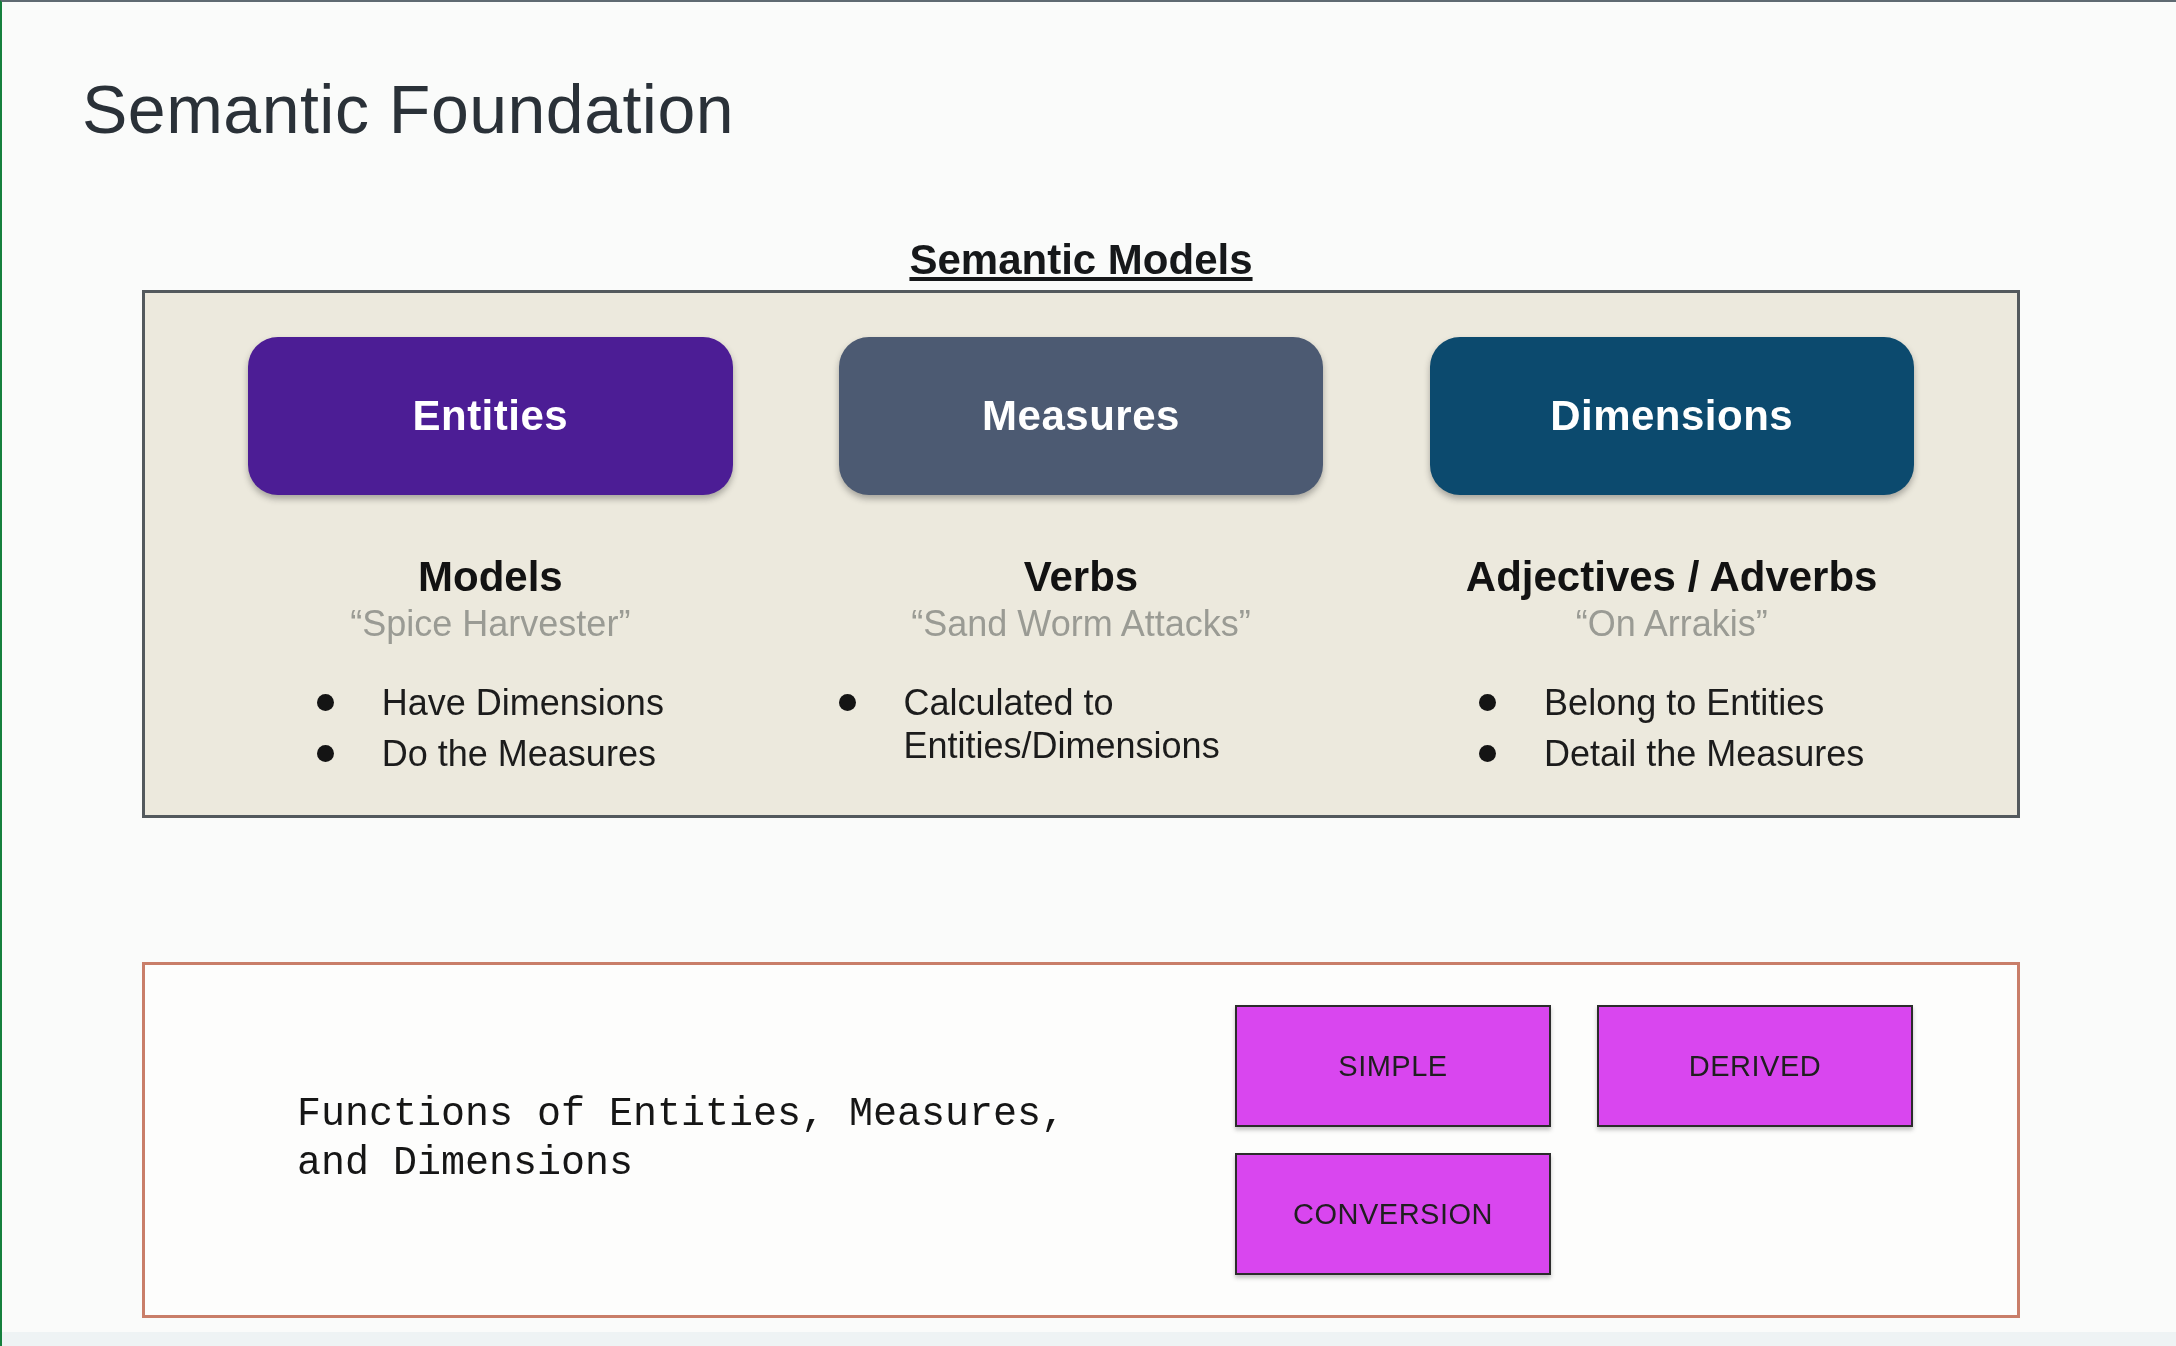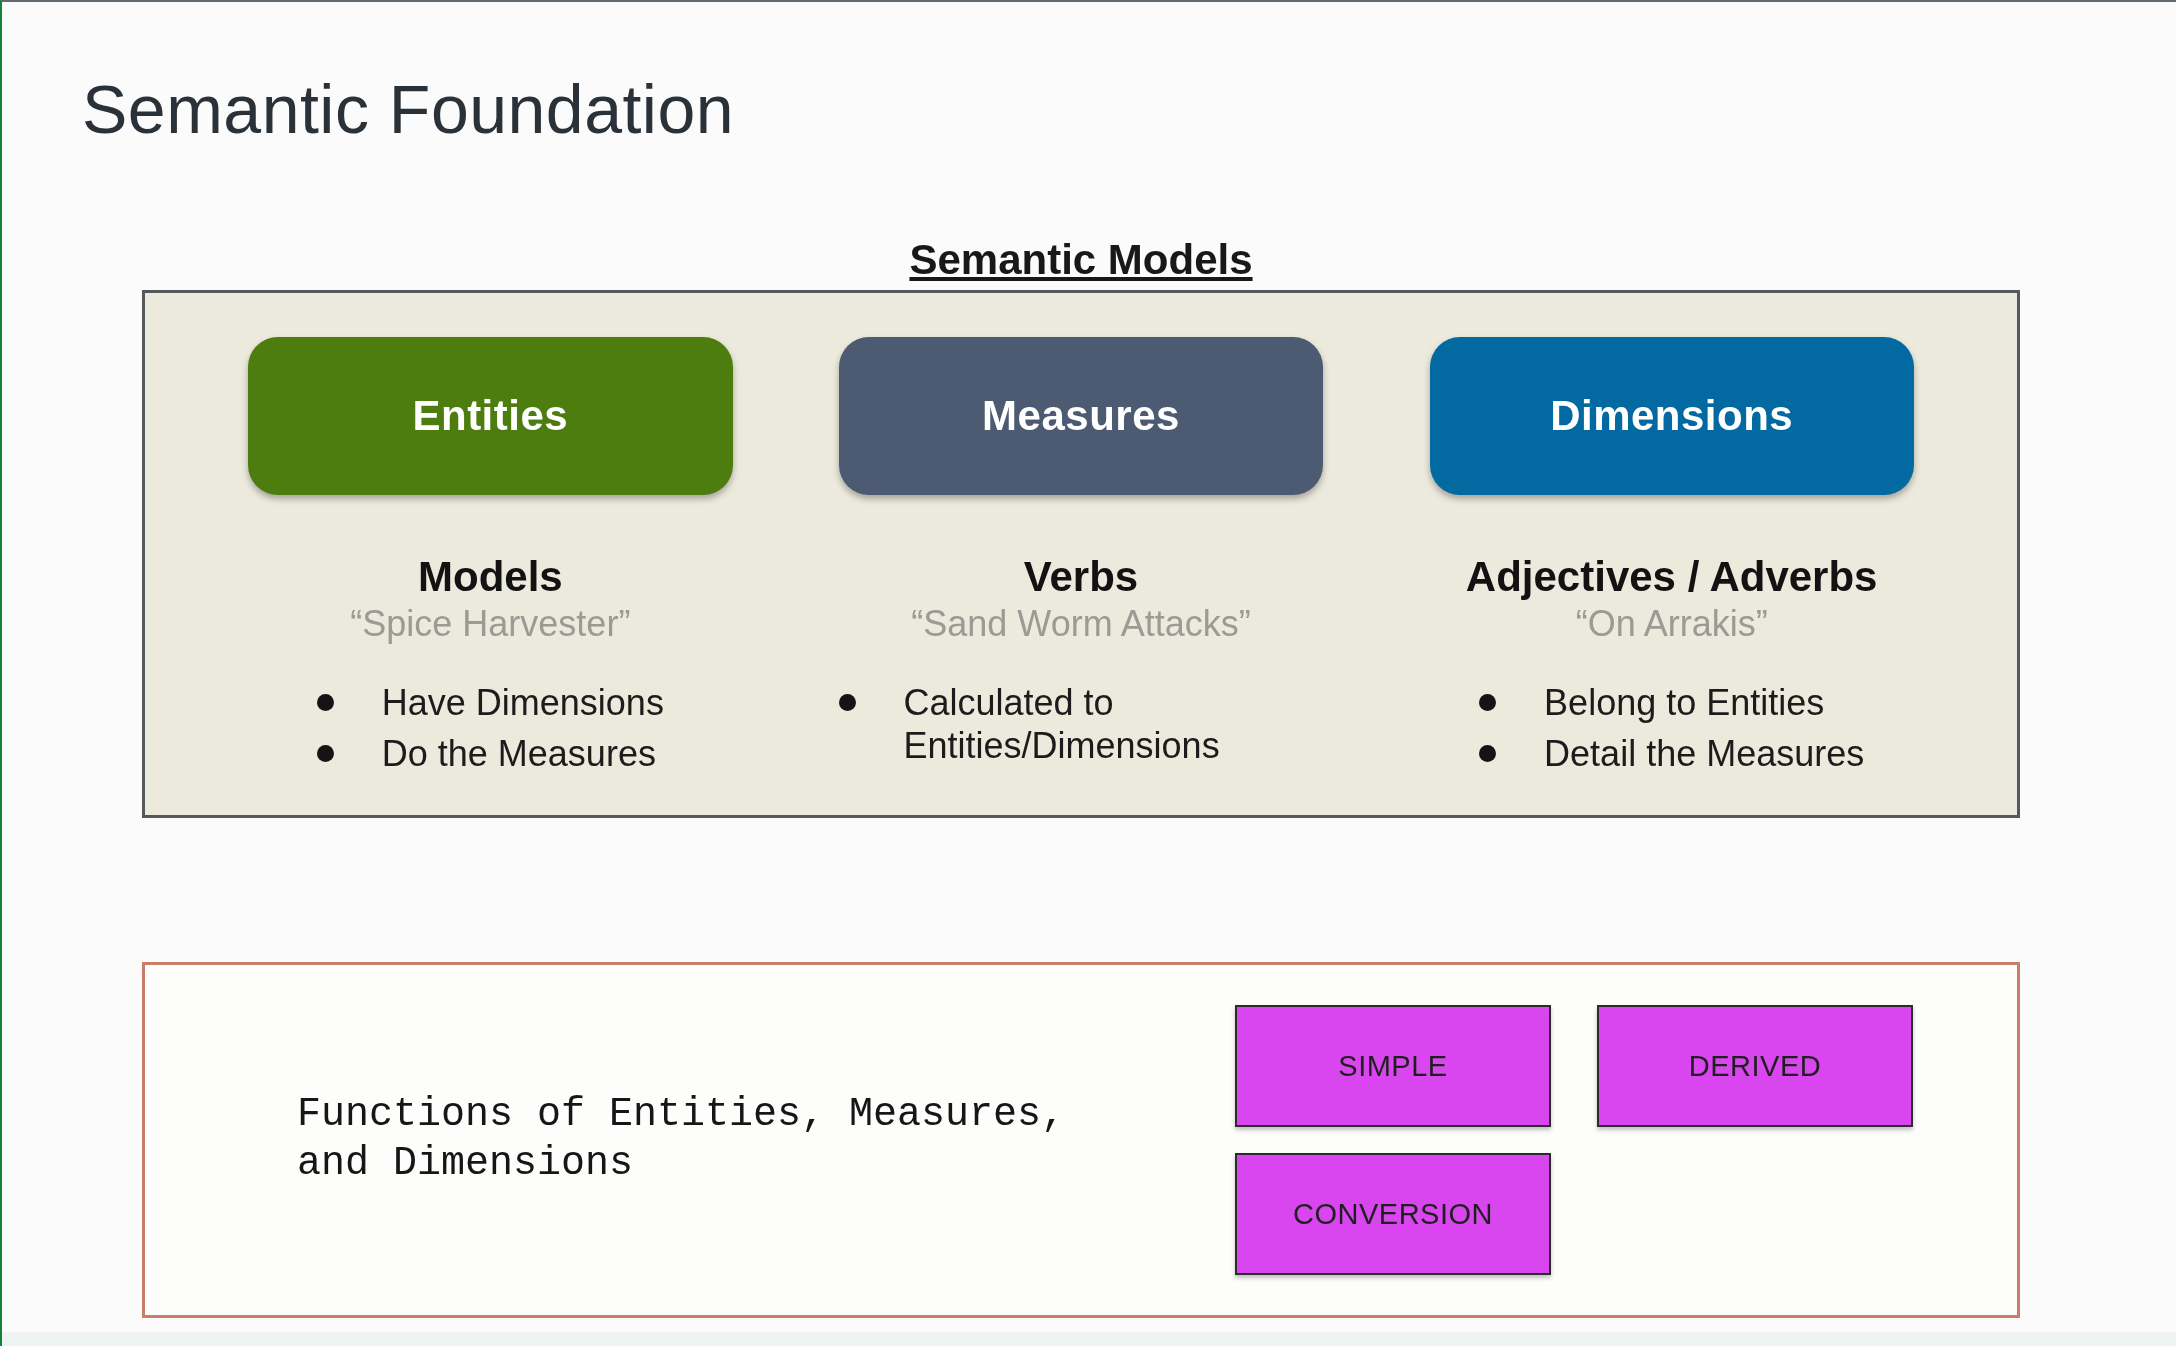--- a/index.html
+++ b/index.html
@@ -167,21 +167,21 @@
 
 <div class="slide">
 
   <div class="slide-title">Semantic Foundation</div>
 
   <div class="section-heading sm-heading">Semantic Models</div>
 
   <div class="sm-panel" style="background: rgb(236, 233, 221);">
 
     <div class="sm-column">
-      <div class="pill" style="background: #4d7c0f;">Entities</div>
+      <div class="pill" style="background: #4c1d95;">Entities</div>
       <div class="pos-heading">Models</div>
       <div class="example-quote">“Spice Harvester”</div>
       <div class="bullet-list">
         <div class="bullet-item">
           <span class="bullet-dot"></span>
           <span class="bullet-text">Have Dimensions</span>
         </div>
         <div class="bullet-item">
           <span class="bullet-dot"></span>
           <span class="bullet-text">Do the Measures</span>
@@ -195,21 +195,21 @@
       <div class="example-quote">“Sand Worm Attacks”</div>
       <div class="bullet-list">
         <div class="bullet-item">
           <span class="bullet-dot"></span>
           <span class="bullet-text">Calculated to Entities/Dimensions</span>
         </div>
       </div>
     </div>
 
     <div class="sm-column">
-      <div class="pill" style="background: #0369a1;">Dimensions</div>
+      <div class="pill" style="background: #0c4a6e;">Dimensions</div>
       <div class="pos-heading">Adjectives / Adverbs</div>
       <div class="example-quote">“On Arrakis”</div>
       <div class="bullet-list">
         <div class="bullet-item">
           <span class="bullet-dot"></span>
           <span class="bullet-text">Belong to Entities</span>
         </div>
         <div class="bullet-item">
           <span class="bullet-dot"></span>
           <span class="bullet-text">Detail the Measures</span>

